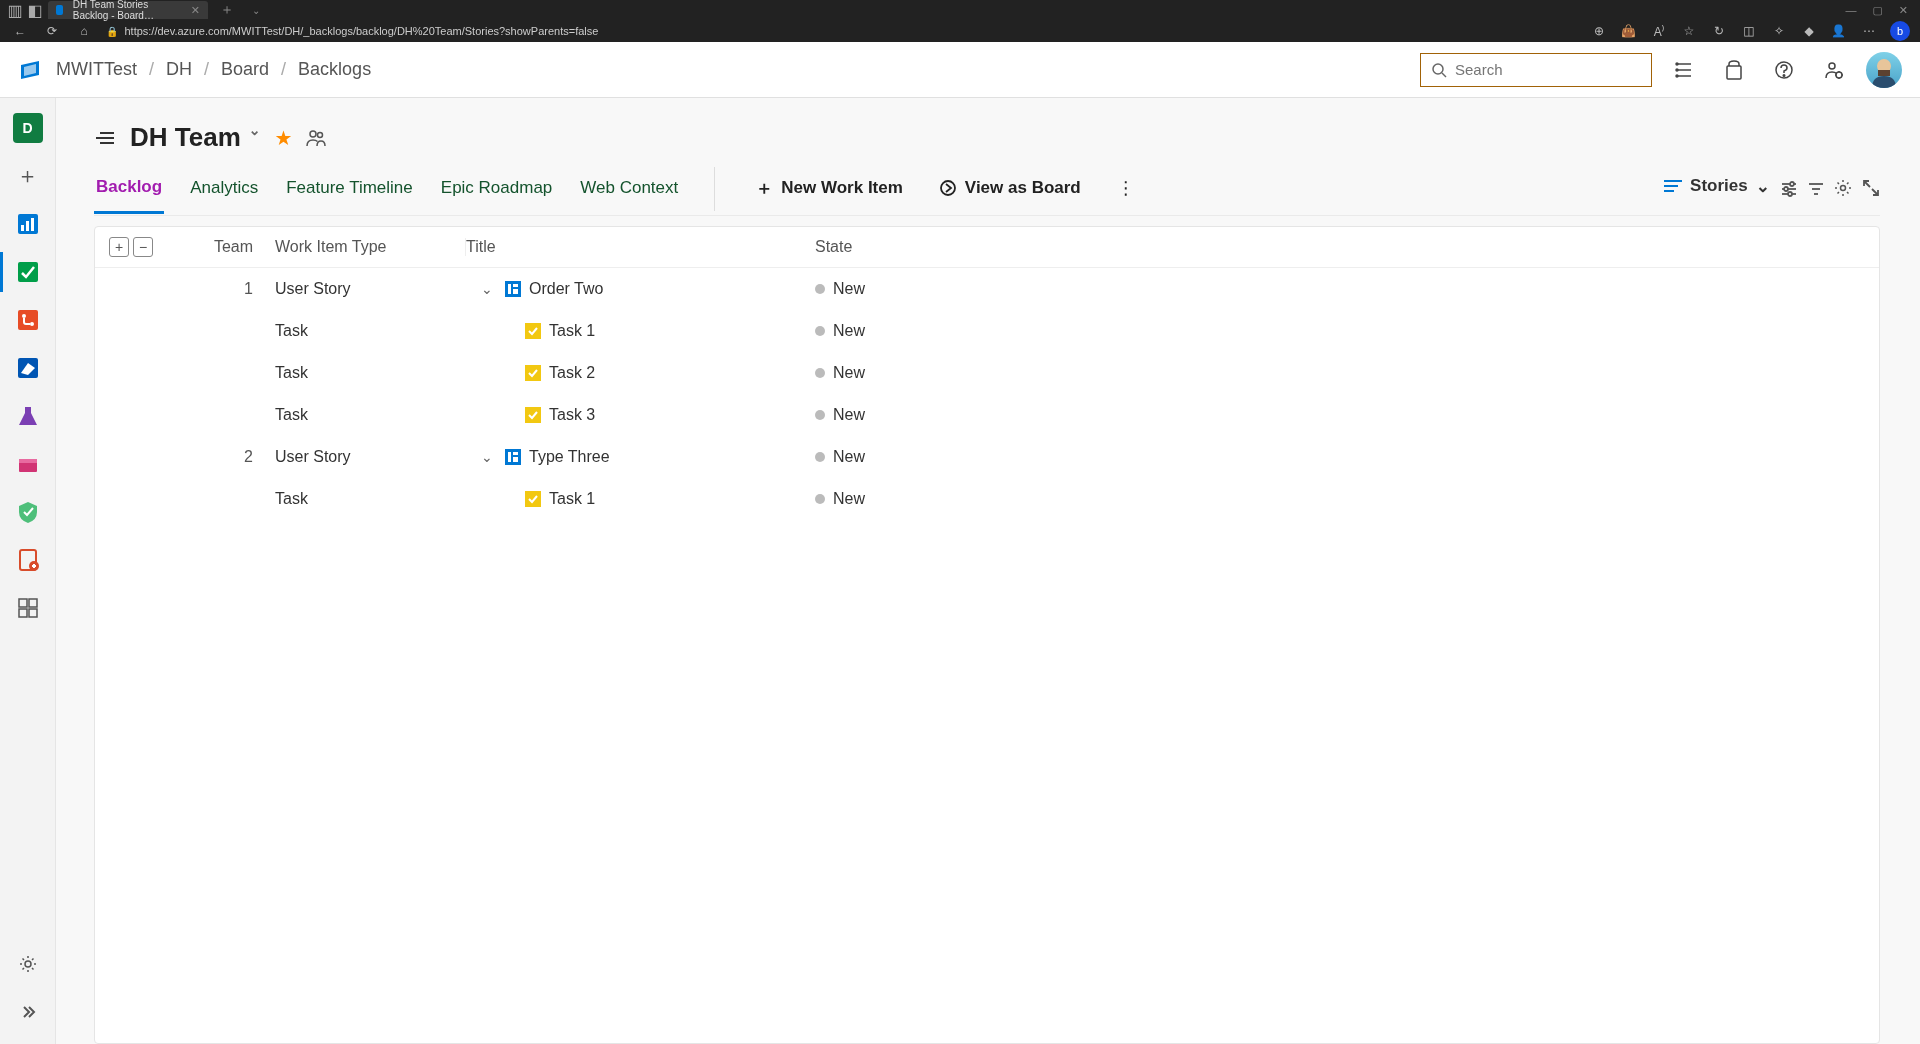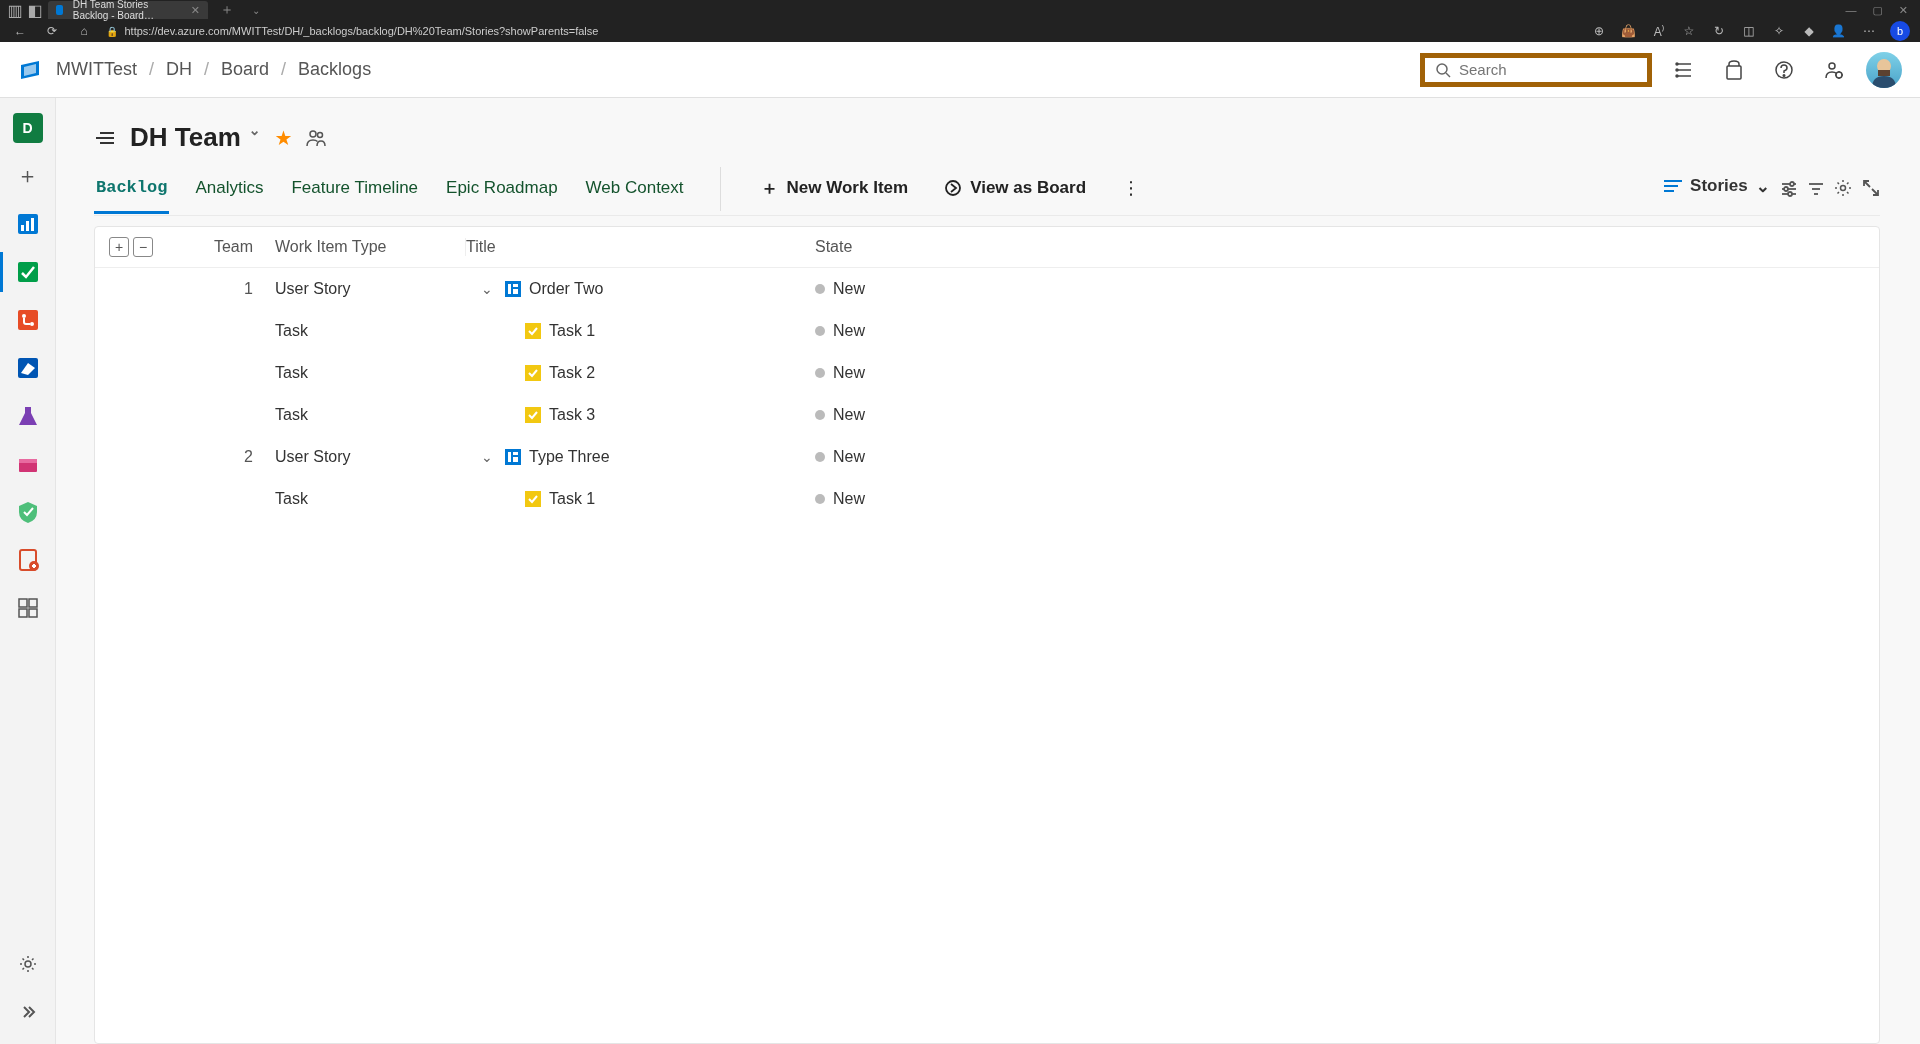--- a/index.html
+++ b/index.html
@@ -23,21 +23,21 @@
 .nav-right .ico { width:18px; text-align:center; cursor:pointer; }
 .bing-circle { width:20px; height:20px; border-radius:50%; background:#174ae4; color:#fff; display:flex;align-items:center;justify-content:center; font-size:11px; }
 
 
 .app-header { height: 56px; background: #fff; border-bottom: 1px solid #e0e0e0; display: flex; align-items: center; padding: 0 18px; gap: 14px; }
 .azure-logo { width: 24px; height: 24px; }
 .breadcrumb { display: flex; align-items: center; gap: 12px; font-size: 18px; color: #555; }
 .breadcrumb .crumb { cursor: pointer; }
 .breadcrumb .sep { color: #aaa; }
 .header-spacer { flex: 1; }
-.search-box { display: flex; align-items: center; border: 5px solid #a16207; height: 34px; width: 232px; padding: 0 10px; gap: 8px; color: #666; }
+.search-box { display: flex; align-items: center; border: 1px solid #a16207; height: 34px; width: 232px; padding: 0 10px; gap: 8px; color: #666; }
 .search-box input { border: none; outline: none; font-size: 15px; flex: 1; color: #333; background:transparent; }
 .header-icon { width: 36px; height: 36px; display: flex; align-items: center; justify-content: center; color: #444; cursor: pointer; font-size: 18px; }
 .avatar { width: 36px; height: 36px; border-radius: 50%; background: linear-gradient(#7fd1e8, #4aa3c9); display:flex; align-items:center; justify-content:center; overflow:hidden; }
 
 
 .app-body { display: flex; height: calc(100% - 98px); }
 .left-rail { width: 56px; background: #f3f3f3; border-right: 1px solid #e5e5e5; display: flex; flex-direction: column; align-items: center; padding-top: 10px; gap: 8px; height: 100%; }
 .rail-item { width: 40px; height: 40px; display: flex; align-items: center; justify-content: center; cursor: pointer; position: relative; }
 .rail-item.active::before { content:""; position:absolute; left:-8px; top:0; bottom:0; width:3px; background:#0078d4; }
 .rail-badge { width: 30px; height: 30px; border-radius: 4px; display:flex; align-items:center; justify-content:center; color:#fff; font-weight:600; font-size:14px;}
@@ -51,21 +51,21 @@
 .team-header { display: flex; align-items: center; gap: 14px; padding: 6px 0 14px 0; }
 .team-header .menu-icon { font-size: 20px; color:#333; cursor:pointer; }
 .team-header .team-name { font-size: 26px; font-weight: 600; color: #222; cursor:pointer; display:flex; align-items:flex-start; gap:8px; }
 .team-header .chev { font-size: 14px; color:#666; }
 .team-header .star { color: #ff8c00; font-size: 20px; cursor:pointer;}
 .team-header .people { color:#555; font-size:16px; cursor:pointer;}
 
 
 .tab-row { display: flex; align-items: center; gap: 24px; border-bottom: 1px solid #eaeaea; position:relative; }
 .tab { font-size: 17px; color: #14532d; padding: 8px 2px 14px 2px; cursor: pointer; }
-.tab.active { color: #0f766e; font-weight:600; border-bottom: 3px solid #0078d4; margin-bottom:-1px;font-family:Liberation Mono, monospace; }
+.tab.active { color: #a21caf; font-weight:600; border-bottom: 3px solid #0078d4; margin-bottom:-1px; }
 .vdiv { width:1px; height:44px; background:#ddd; margin: 0 10px 4px 10px; align-self:center; }
 .tool-btn { display:flex; align-items:center; gap:8px; font-size:17px; font-weight:600; color:#222; cursor:pointer; padding: 8px 6px 14px 6px;}
 .tool-btn .ico { font-size:18px; color:#222; }
 .tool-btn.light { font-weight:400; }
 .tab-row-spacer { flex:1; }
 .right-tools { display:flex; align-items:flex-end; gap:10px; padding-bottom:10px; }
 .right-tools .tool-ico { color:#555; font-size:17px; cursor:pointer;}
 .stories-dd { display:flex; align-items:center; gap:8px; font-size:17px; color:#333; cursor:pointer; font-weight:600;}
 .stories-dd .lines { color:#0078d4; }
 

